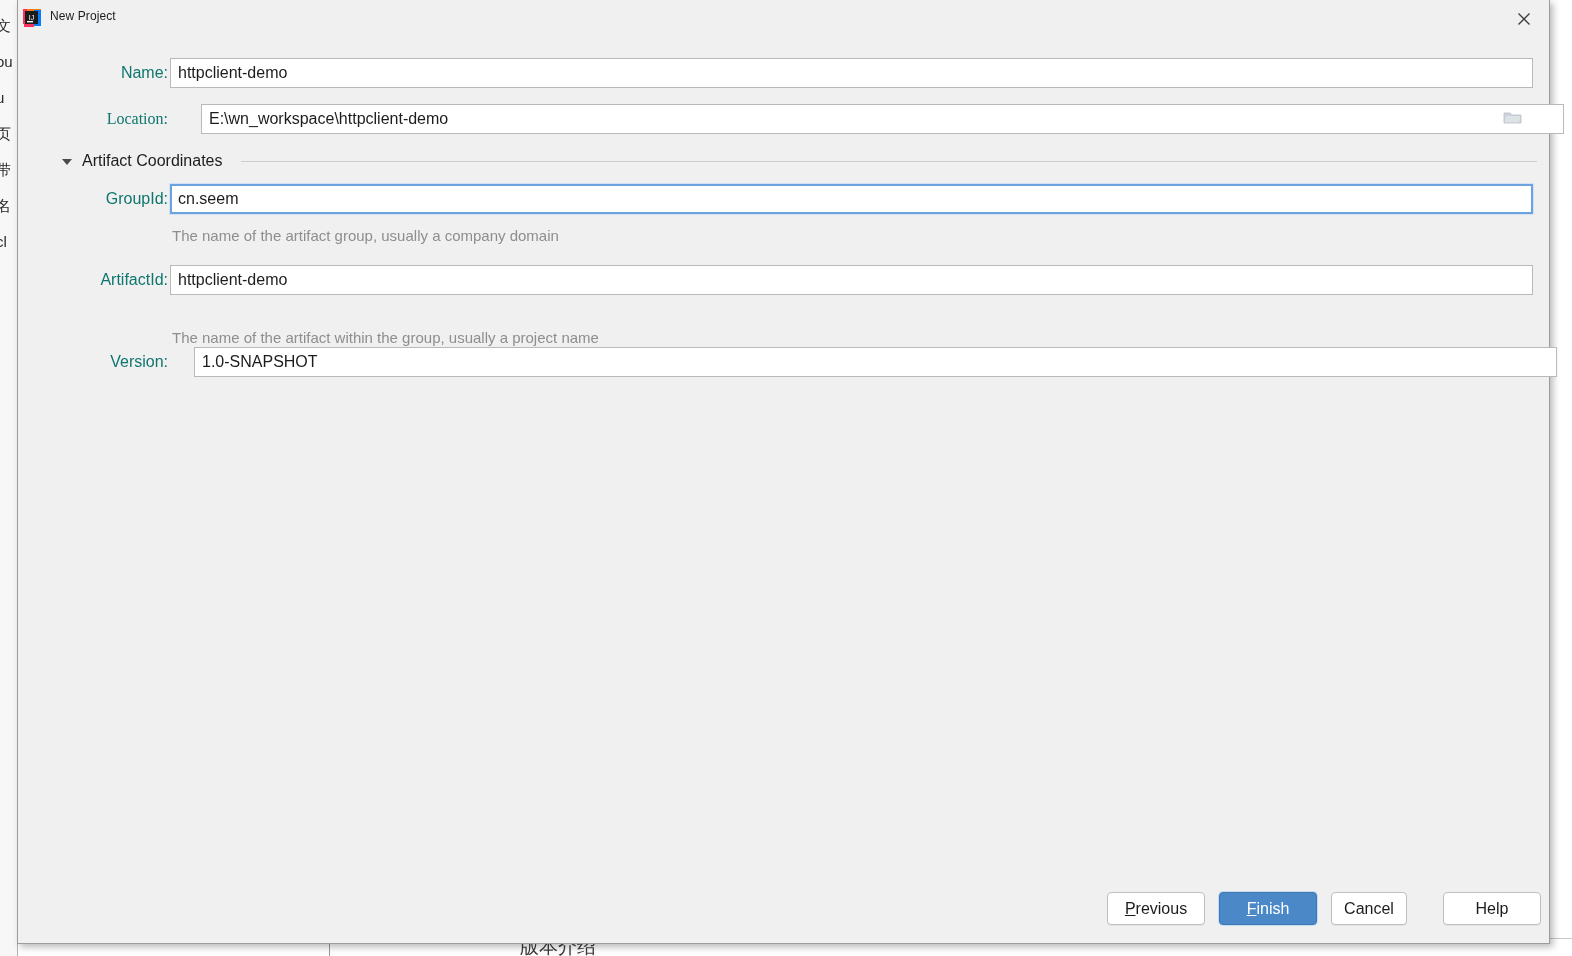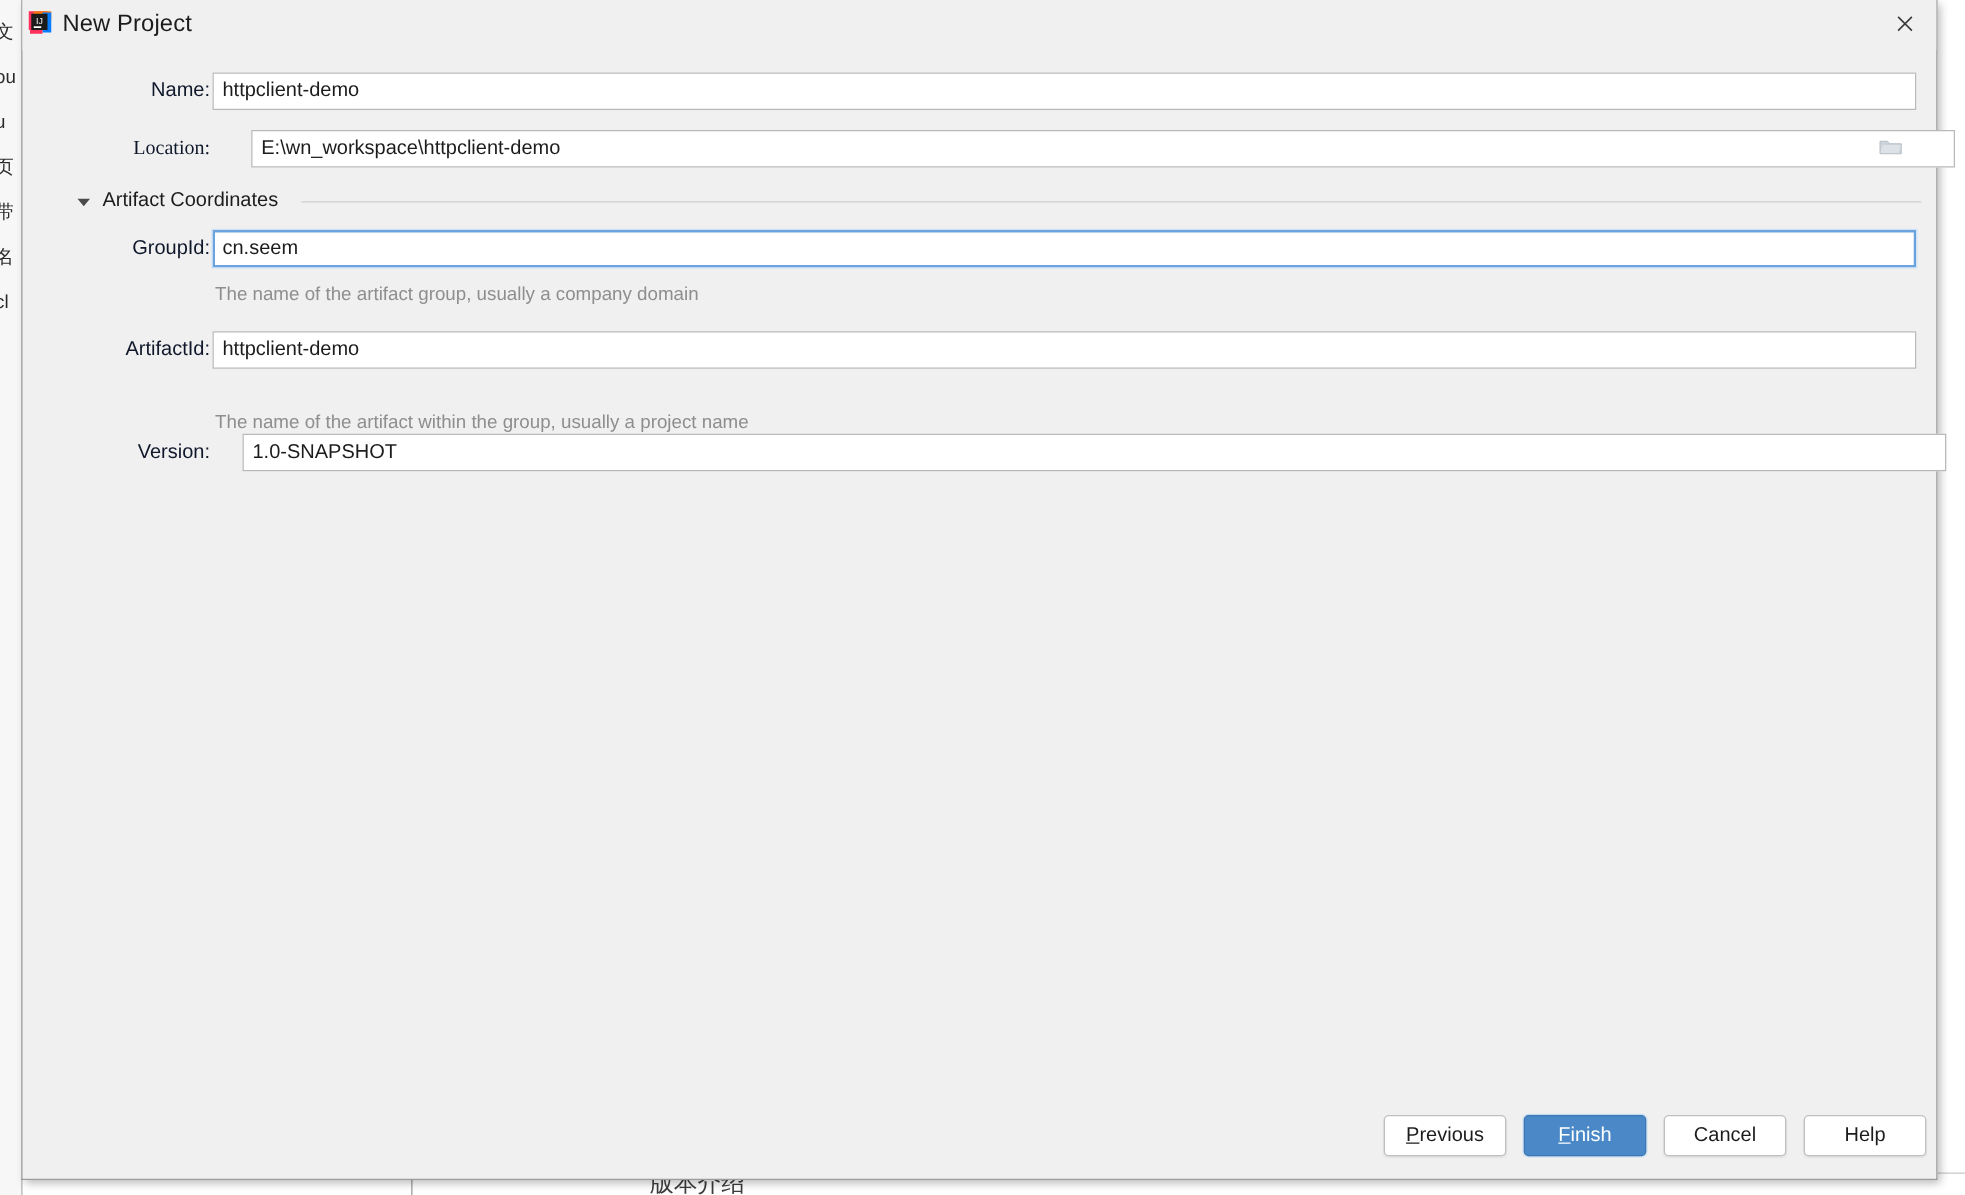--- a/index.html
+++ b/index.html
@@ -87,21 +87,21 @@
     position: absolute;
     left: 4px;
     top: 8px;
     width: 20px;
     height: 20px;
   }
   #title-text {
     position: absolute;
     left: 32px;
     top: 9px;
-    font-size: 19px;
+    font-size: 12px;
     color: #1c1c1c;
     letter-spacing: 0.1px;
   }
   #close-btn {
     position: absolute;
     right: 0;
     top: 0;
     width: 50px;
     height: 38px;
     display: flex;
@@ -115,21 +115,21 @@
   #form {
     position: absolute;
     left: 0;
     top: 40px;
     width: 1531px;
     height: 830px;
   }
   .lbl {
     position: absolute;
     font-size: 16px;
-    color: #0f172a;
+    color: #0f766e;
     text-align: right;
     white-space: nowrap;
   }
   .field {
     position: absolute;
     box-sizing: border-box;
     background: #ffffff;
     border: 1px solid #b9b9b9;
     height: 30px;
     display: flex;
@@ -304,17 +304,17 @@
 
   <div id="buttonbar">
     <div class="btn" style="left:1089px; width:98px;">
         <span class="mn">P</span>
         <span>revious</span>
       </div>
     <div class="btn primary" style="left:1201px; width:98px;">
         <span class="mn">F</span>
         <span>inish</span>
       </div>
-    <div class="btn" style="left:1313px; width:98px;">Cancel</div>
+    <div class="btn" style="left:1313px; width:76px;">Cancel</div>
     <div class="btn" style="left:1425px; width:98px;">Help</div>
   </div>
 
 </div>
 
 </body></html>

